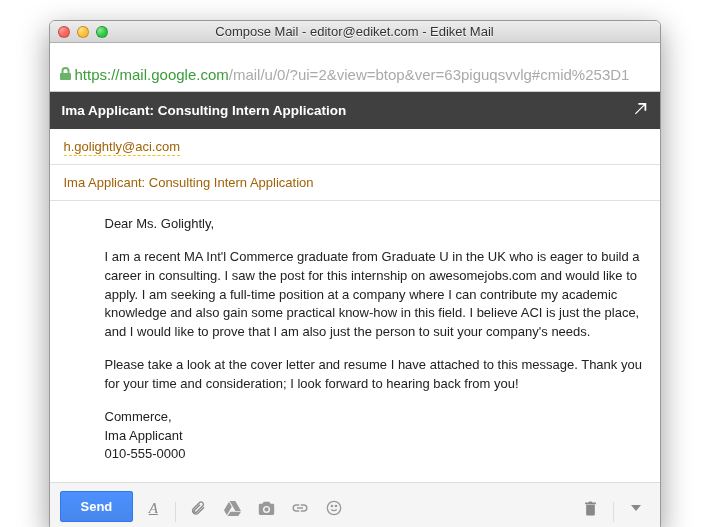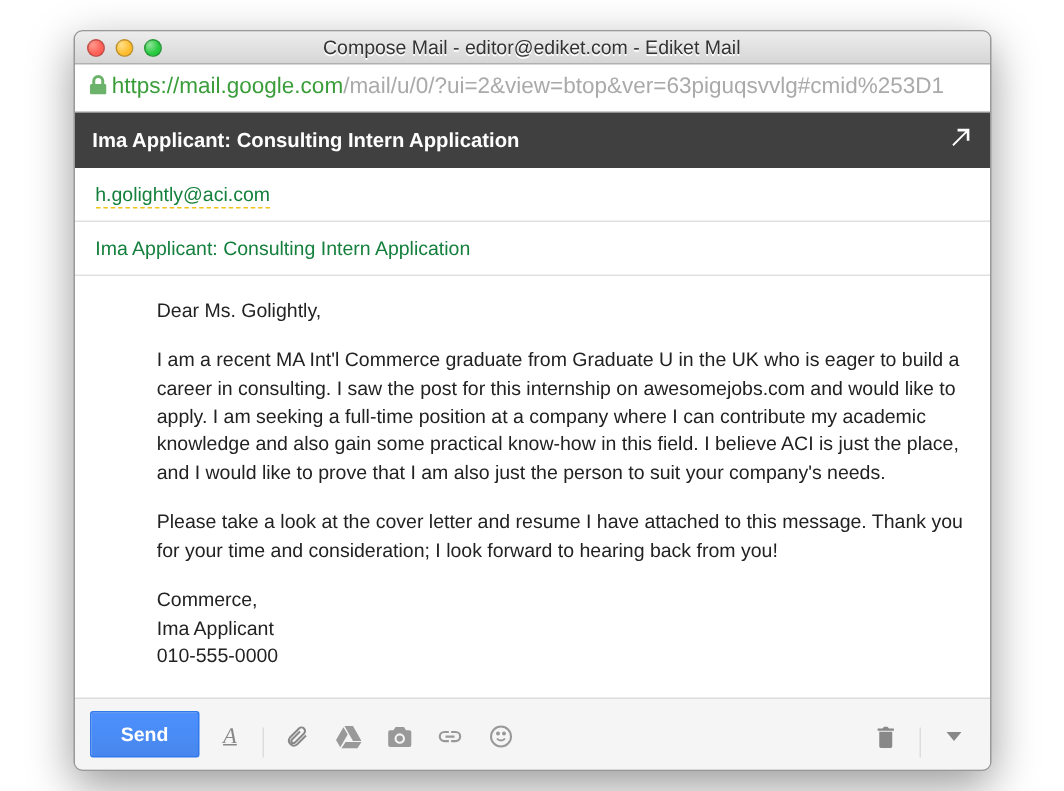--- a/index.html
+++ b/index.html
@@ -38,20 +38,21 @@
   .urlbar {
     padding: 6px 10px 8px;
     font-size: 15px;
     white-space: nowrap;
     overflow: hidden;
     color: #999;
     border-bottom: 1px solid #ccc;
     display: flex;
     align-items: center;
     gap: 4px;
+    margin-top: 17px;
   }
   .lock { color: #6bb36b; font-size: 13px; }
   .uhost { color: #3a9d3a; }
   .urest { color: #aaa; }
   .compose-hdr {
     background: #404040;
     color: #fff;
     font-size: 13.5px;
     font-weight: bold;
     padding: 10px 12px;
@@ -59,21 +60,21 @@
     align-items: center;
     justify-content: space-between;
   }
   .popout {
     width: 14px; height: 14px; fill: #fff;
   }
   .field {
     padding: 10px 14px;
     font-size: 13px;
     border-bottom: 1px solid #e0e0e0;
-    color: #15803d;
+    color: #a16207;
   }
   .to-field span.addr {
     border-bottom: 1px dashed #f0c419;
     padding-bottom: 1px;
   }
   .body {
     padding: 14px 14px 18px;
     font-size: 13px;
     color: #222;
     line-height: 1.45;

